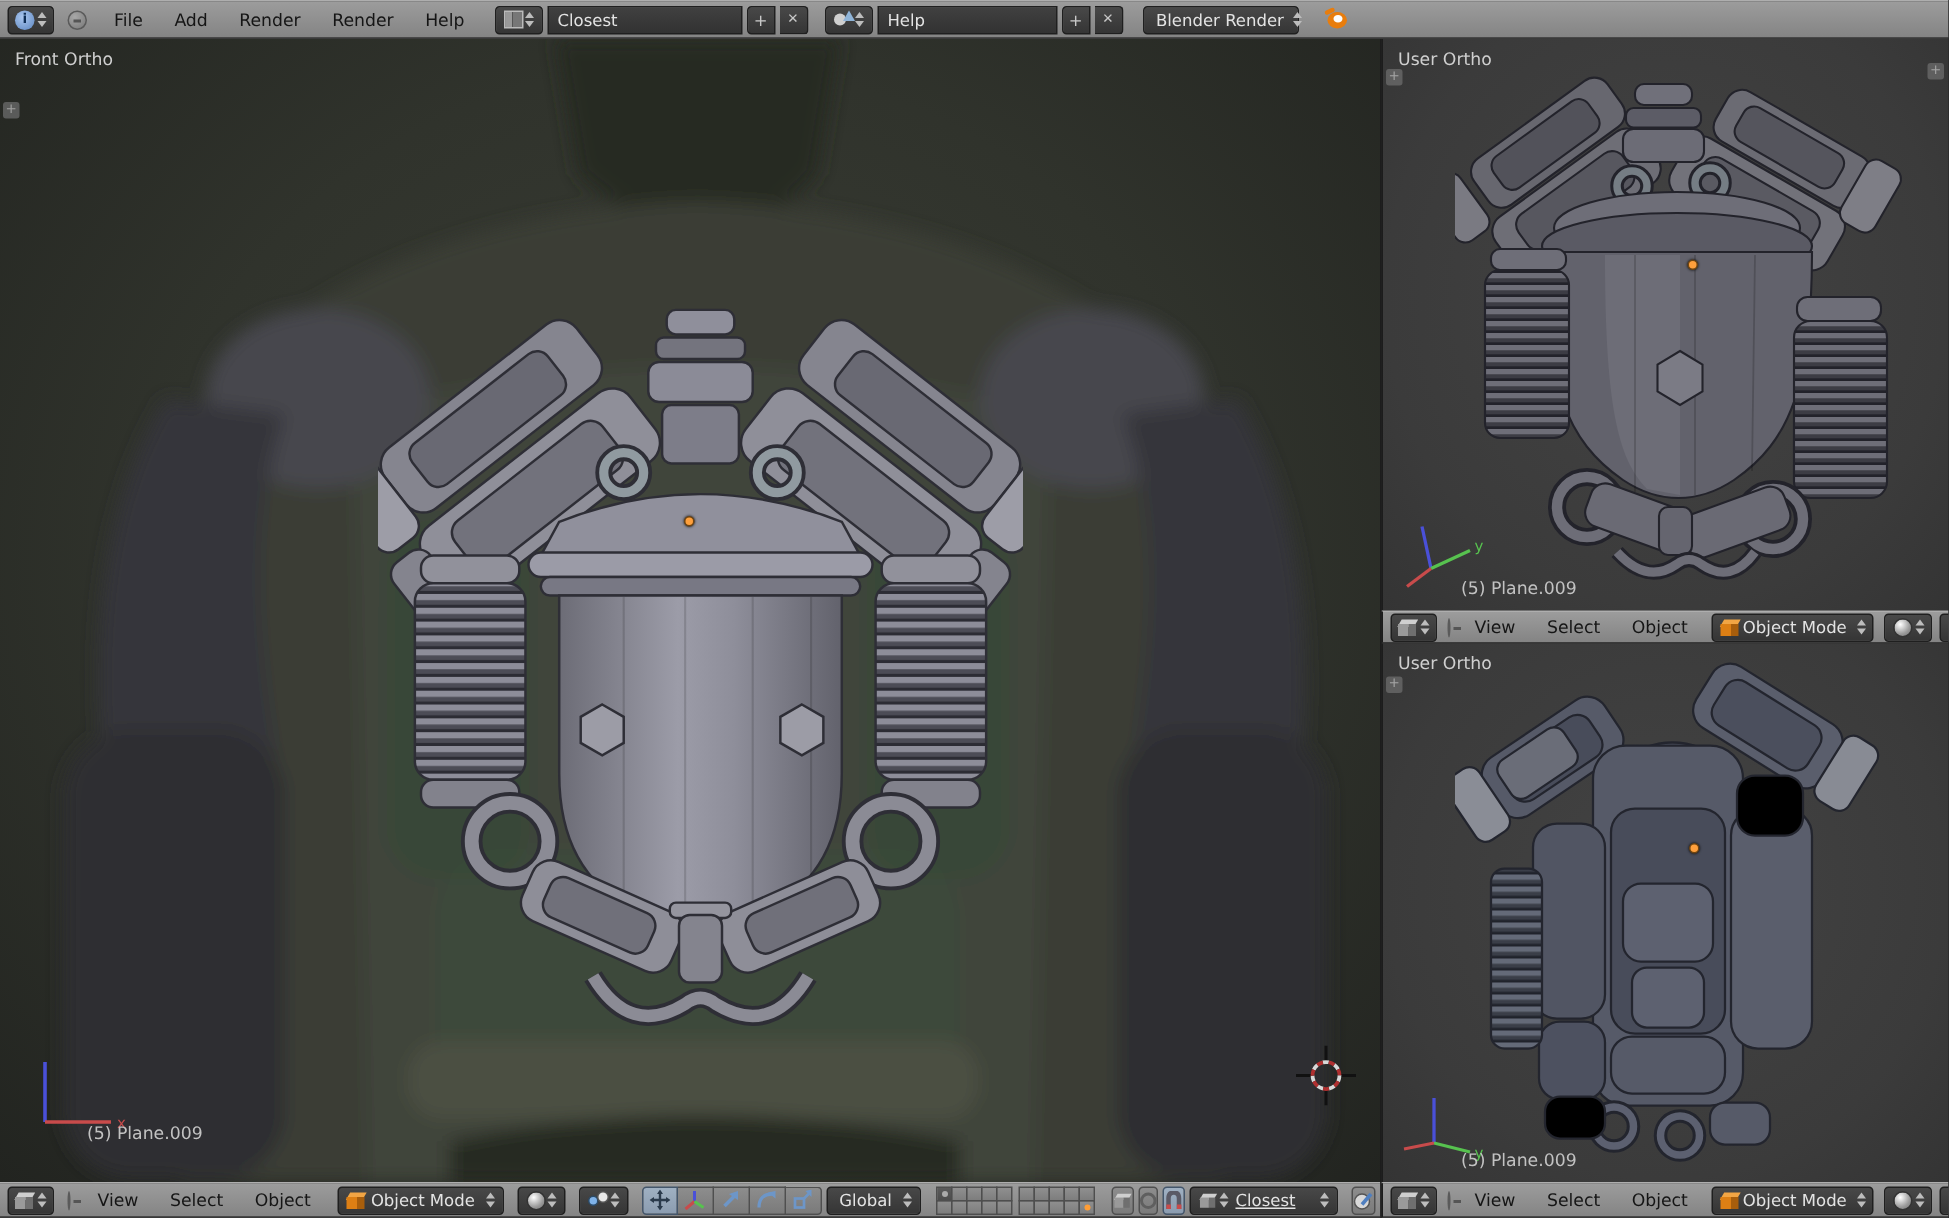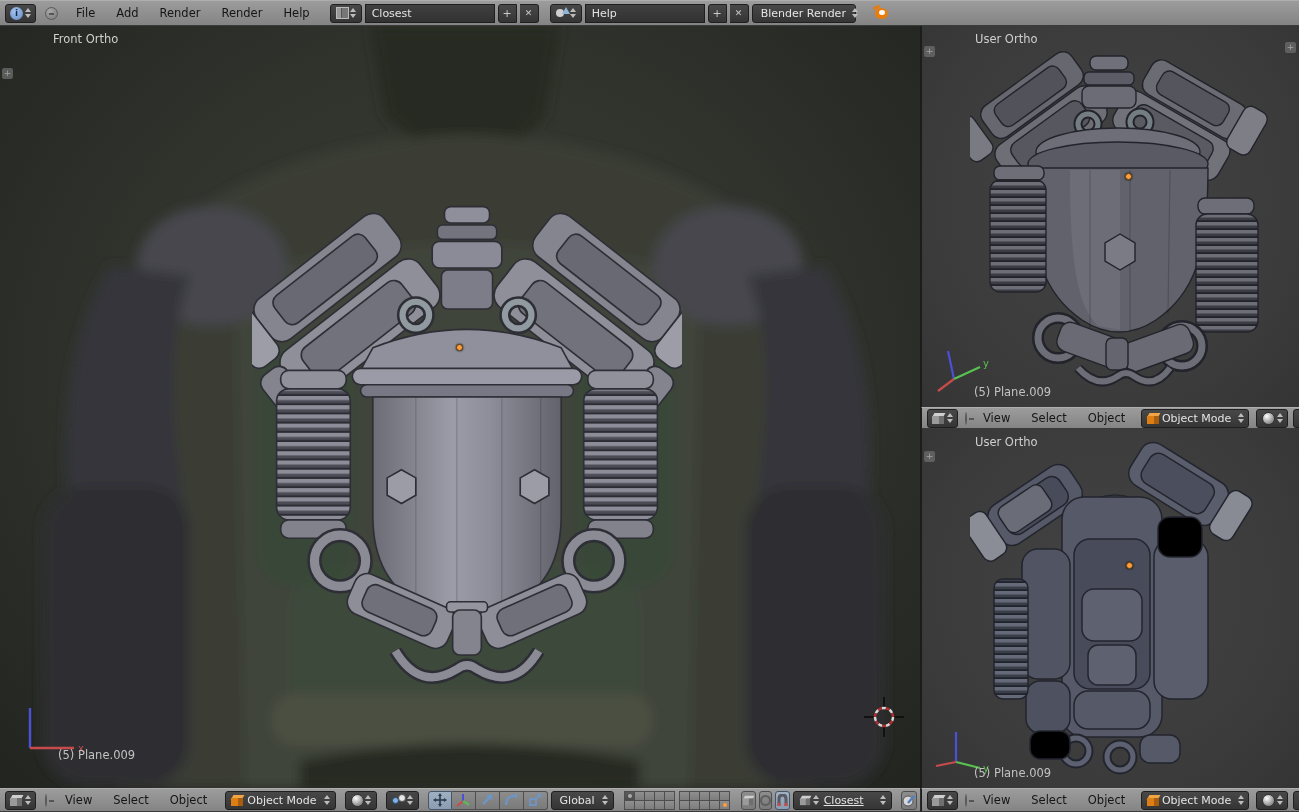--- a/index.html
+++ b/index.html
@@ -55,21 +55,21 @@
               color:#0e2d55; font-size:9px; font-weight:bold; display:flex; align-items:center; justify-content:center; }
 
   .layer-grid { display:grid; grid-template-columns:repeat(5,10px); grid-template-rows:repeat(2,9px); }
   .layer-cell { background:linear-gradient(#8f8f8f,#7d7d7d); border:1px solid #4e4e4e; margin:-0.5px; position:relative; }
   .layer-cell.on { background:linear-gradient(#5b5b5b,#4c4c4c); }
   .layer-cell .ldot { position:absolute; left:2.5px; top:2px; width:4px; height:4px; border-radius:50%; background:#aaa; }
   .layer-cell .ldot.orange { background:#ff9d35; }
 
   
   .vp { position:absolute; overflow:hidden; }
-  .vp-label { position:absolute; left:10px; top:6px; color:#cfcfcf; font-size:11.5px;margin-left:43px; }
+  .vp-label { position:absolute; left:10px; top:6px; color:#cfcfcf; font-size:11.5px; }
   .obj-label { position:absolute; color:#c2c2c2; font-size:11.5px; }
   .splitbar { position:absolute; background:#1c1c1c; }
   .plus-handle { position:absolute; width:11px; height:11px; border-radius:2px; background:#6c6c6c;
                  color:#c9c9c9; font-size:9px; line-height:11px; text-align:center; opacity:.75; }
   .origin-dot { position:absolute; width:7px; height:7px; border-radius:50%; background:#ffa03c;
                 border:1px solid #6e4512; box-shadow:0 0 2px #000; }
   svg text { font-family:"DejaVu Sans", sans-serif; }
 </style>
 </head>
 <body>
@@ -121,21 +121,21 @@
     <div class="field" style="width:120px;">
       <span>Help</span>
     </div>
     <div class="tinybtn l">
         <span>+</span>
       </div>
     <div class="tinybtn r" style="font-size:9px;">
         <span>✕</span>
       </div>
 
-    <div class="dd" style="width:104px;">
+    <div class="dd" style="margin-left:10px;width:104px;">
       <span class="txt">Blender Render</span>
       <span class="spin" style="margin-left:auto;">
           <i class="up"></i>
           <i class="dn"></i>
         </span>
     </div>
 
     <span style="position:relative;width:17px;height:15px;margin-left:14px;display:inline-block;">
       <i style="position:absolute;left:2px;top:2px;width:13px;height:11px;border-radius:50%;background:#e87d0d;"></i>
       <i style="position:absolute;left:6px;top:4px;width:6px;height:5px;border-radius:50%;background:#fdfdfd;"></i>

